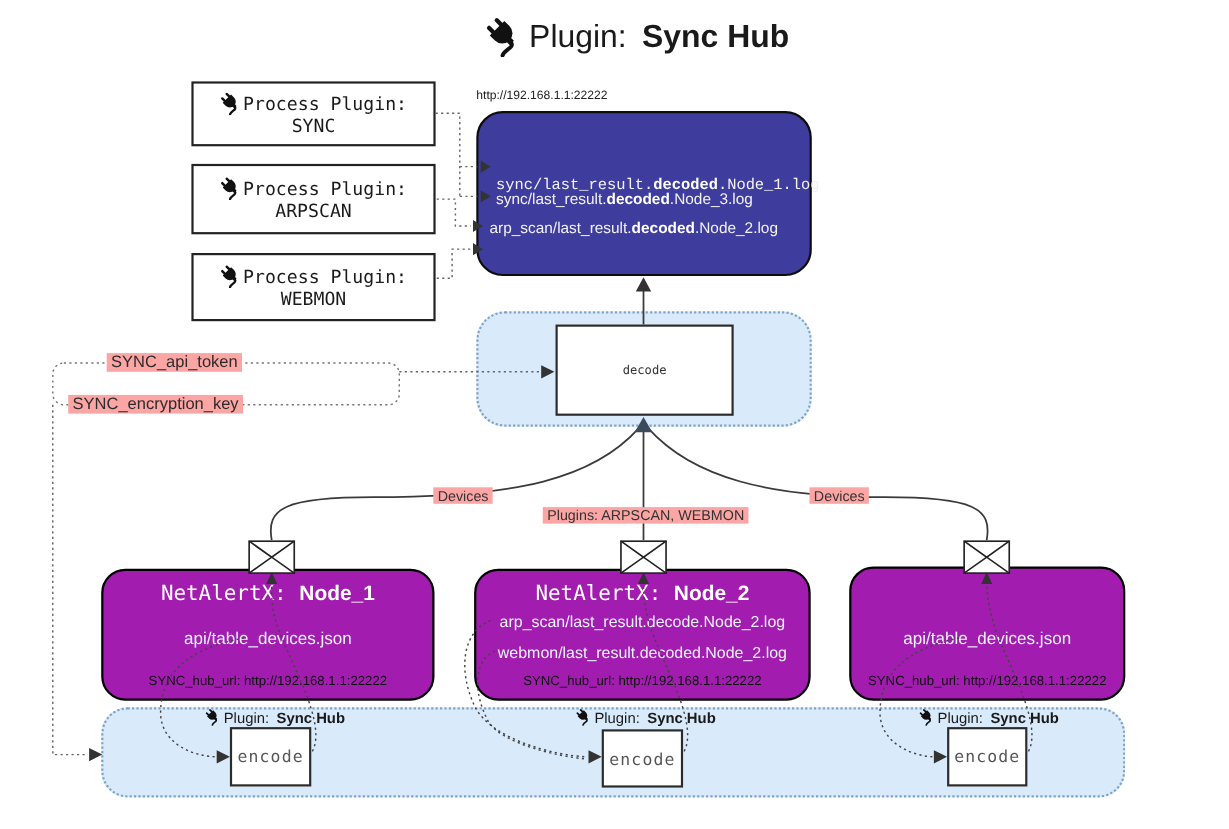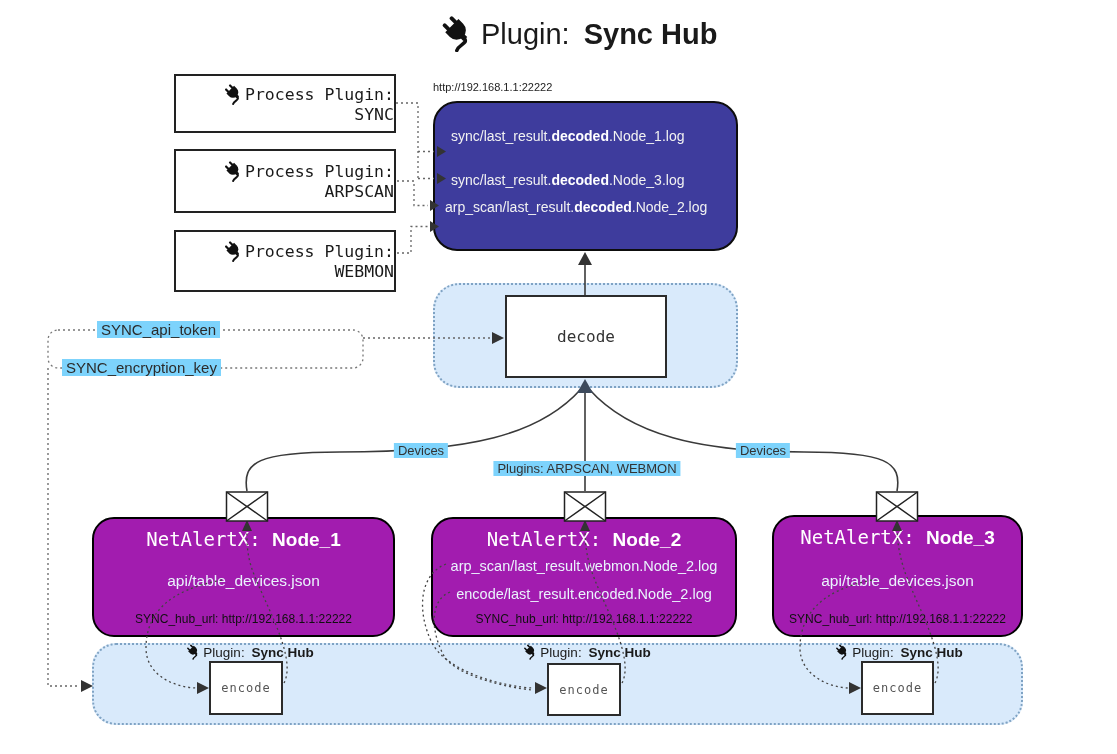--- a/index.html
+++ b/index.html
@@ -8,74 +8,74 @@
   .abs{position:absolute;box-sizing:border-box;}
 
   
   #title{left:441px;top:16px;display:flex;align-items:center;gap:7px;
          font-size:29px;color:#1a1a1a;z-index:1;}
   #title .t-name{font-weight:bold;margin-left:7px;}
   .plug{color:#111;flex:0 0 auto;}
 
   
   .pbox{left:174px;width:222px;background:#fff;border:2px solid #222;
-        display:flex;flex-direction:column;justify-content:center;align-items:flex-end;
+        display:flex;flex-direction:column;justify-content:center;align-items:center;
         font-family:"DejaVu Sans Mono",monospace;font-size:16.5px;color:#1a1a1a;z-index:1;}
   .pbox .row{display:flex;align-items:center;gap:2px;}
   #pbox-sync{top:74px;height:59px;}
   #pbox-arpscan{top:149px;height:64px;}
   #pbox-webmon{top:230px;height:62px;}
 
   
   #hub-url{left:433px;top:81px;width:305px;text-align:left;font-size:11px;color:#222;z-index:1;}
   #hub{left:433px;top:101px;width:305px;height:150px;border-radius:24px;
        border:2px solid #0d0d0d;color:#fff;z-index:1;}
   .box-title{position:absolute;top:9px;width:100%;text-align:center;
              font-family:"DejaVu Sans Mono",monospace;font-size:20px;white-space:pre;}
   .box-title .bname{font-family:"Liberation Sans",sans-serif;font-weight:bold;}
   .hub-log{position:absolute;font-size:14px;color:#f2f2f2;white-space:nowrap;}
   .hub-log b{color:#fff;}
-  #hlog0{left:16px;top:25px;} #hlog1{left:16px;top:69px;}
+  #hlog0{left:16px;top:58px;font-family:Liberation Mono, monospace;} #hlog1{left:16px;top:69px;}
   #hlog2{left:10px;top:96px;} #hlog3{left:10px;top:117px;}
 
   
   .band{background:#D9EAFB;border:2px dotted #7FA3C4;z-index:1;}
   #decode-band{left:433px;top:283px;width:305px;height:105px;border-radius:26px;}
   .white-box{background:#fff;border:2px solid #2b2b2b;display:flex;align-items:center;
              justify-content:center;font-family:"DejaVu Sans Mono",monospace;z-index:1;}
-  #decode-box{left:505px;top:295px;width:162px;height:83px;font-size:16px;color:#333;}
+  #decode-box{left:505px;top:295px;width:162px;height:83px;font-size:11px;color:#333;}
 
   
   .node{background:#a21caf;border:2px solid #000000;border-radius:22px;color:#fff;z-index:1;}
   #node1{left:92px;top:517px;width:303px;height:120px;}
   #node2{left:431px;top:517px;width:306px;height:120px;}
   #node3{left:772px;top:515px;width:251px;height:122px;}
   .node .box-title{font-size:19px;}
   .node-file{position:absolute;width:100%;text-align:center;color:#EAF4FD;}
   #node1 .node-file{top:53px;font-size:15.5px;}
   #node2 .f0{top:39px;font-size:14.5px;} #node2 .f1{top:67px;font-size:14.5px;}
   #node3 .node-file{top:55px;font-size:15.5px;}
   .node-hub-url{position:absolute;bottom:9px;width:100%;text-align:center;
                 font-size:12px;color:#101010;}
 
   
   #bottom-band{left:92px;top:643px;width:931px;height:82px;border-radius:24px;}
   .enc-label{top:644px;display:flex;align-items:center;gap:3px;font-size:13.5px;
              color:#1a1a1a;transform:translateX(-50%);z-index:1;white-space:pre;}
   .enc-label .bname{font-weight:bold;}
   #enc-label1{left:250px;} #enc-label2{left:587px;} #enc-label3{left:899px;}
-  .enc-box{width:74px;height:54px;font-size:12px;letter-spacing:1px;color:#555;}
+  .enc-box{width:74px;height:54px;font-size:15px;letter-spacing:1px;color:#555;}
   #enc-box1{left:209px;top:661px;} #enc-box2{left:547px;top:663px;height:53px;}
   #enc-box3{left:861px;top:661px;width:73px;}
 
   
   #overlay{left:0;top:0;z-index:2;pointer-events:none;}
 
   
-  .line-label{background:#7dd3fc;padding:0 4px;font-size:13px;color:#333;z-index:3;white-space:nowrap;}
+  .line-label{background:#fca5a5;padding:0 4px;font-size:13px;color:#333;z-index:3;white-space:nowrap;}
   #lbl-api-token{left:97px;top:321px;font-size:15px;color:#2b2b2b;}
   #lbl-enc-key{left:62px;top:359px;font-size:15px;color:#2b2b2b;}
   #lbl-dev-left{left:421px;top:443px;transform:translateX(-50%);}
   #lbl-dev-right{left:763px;top:443px;transform:translateX(-50%);}
   #lbl-plugins{left:587px;top:461px;transform:translateX(-50%);}
 </style>
 </head>
 <body>
 
 <svg width="0" height="0" style="position:absolute">
@@ -138,26 +138,25 @@
   <div class="abs band" id="decode-band"></div>
   <div class="abs white-box" id="decode-box">decode</div>
 
   <div class="abs node" id="node1">
     <div class="box-title"><span>NetAlertX: </span><span class="bname">Node_1</span></div>
     <div class="node-file">api/table_devices.json</div>
     <div class="node-hub-url">SYNC_hub_url: http://192.168.1.1:22222</div>
   </div>
   <div class="abs node" id="node2">
     <div class="box-title"><span>NetAlertX: </span><span class="bname">Node_2</span></div>
-    <div class="node-file f0">arp_scan/last_result.webmon.Node_2.log</div>
-    <div class="node-file f1">encode/last_result.encoded.Node_2.log</div>
+    <div class="node-file f0">arp_scan/last_result.decode.Node_2.log</div>
+    <div class="node-file f1">webmon/last_result.decoded.Node_2.log</div>
     <div class="node-hub-url">SYNC_hub_url: http://192.168.1.1:22222</div>
   </div>
   <div class="abs node" id="node3">
-    <div class="box-title"><span>NetAlertX: </span><span class="bname">Node_3</span></div>
     <div class="node-file">api/table_devices.json</div>
     <div class="node-hub-url">SYNC_hub_url: http://192.168.1.1:22222</div>
   </div>
 
   <div class="abs band" id="bottom-band"></div>
   <div class="abs enc-label" id="enc-label1">
     <svg class="plug" width="14" height="16">
         <use href="#plug"></use>
       </svg>
     <span>Plugin: </span><span class="bname">Sync Hub</span>

